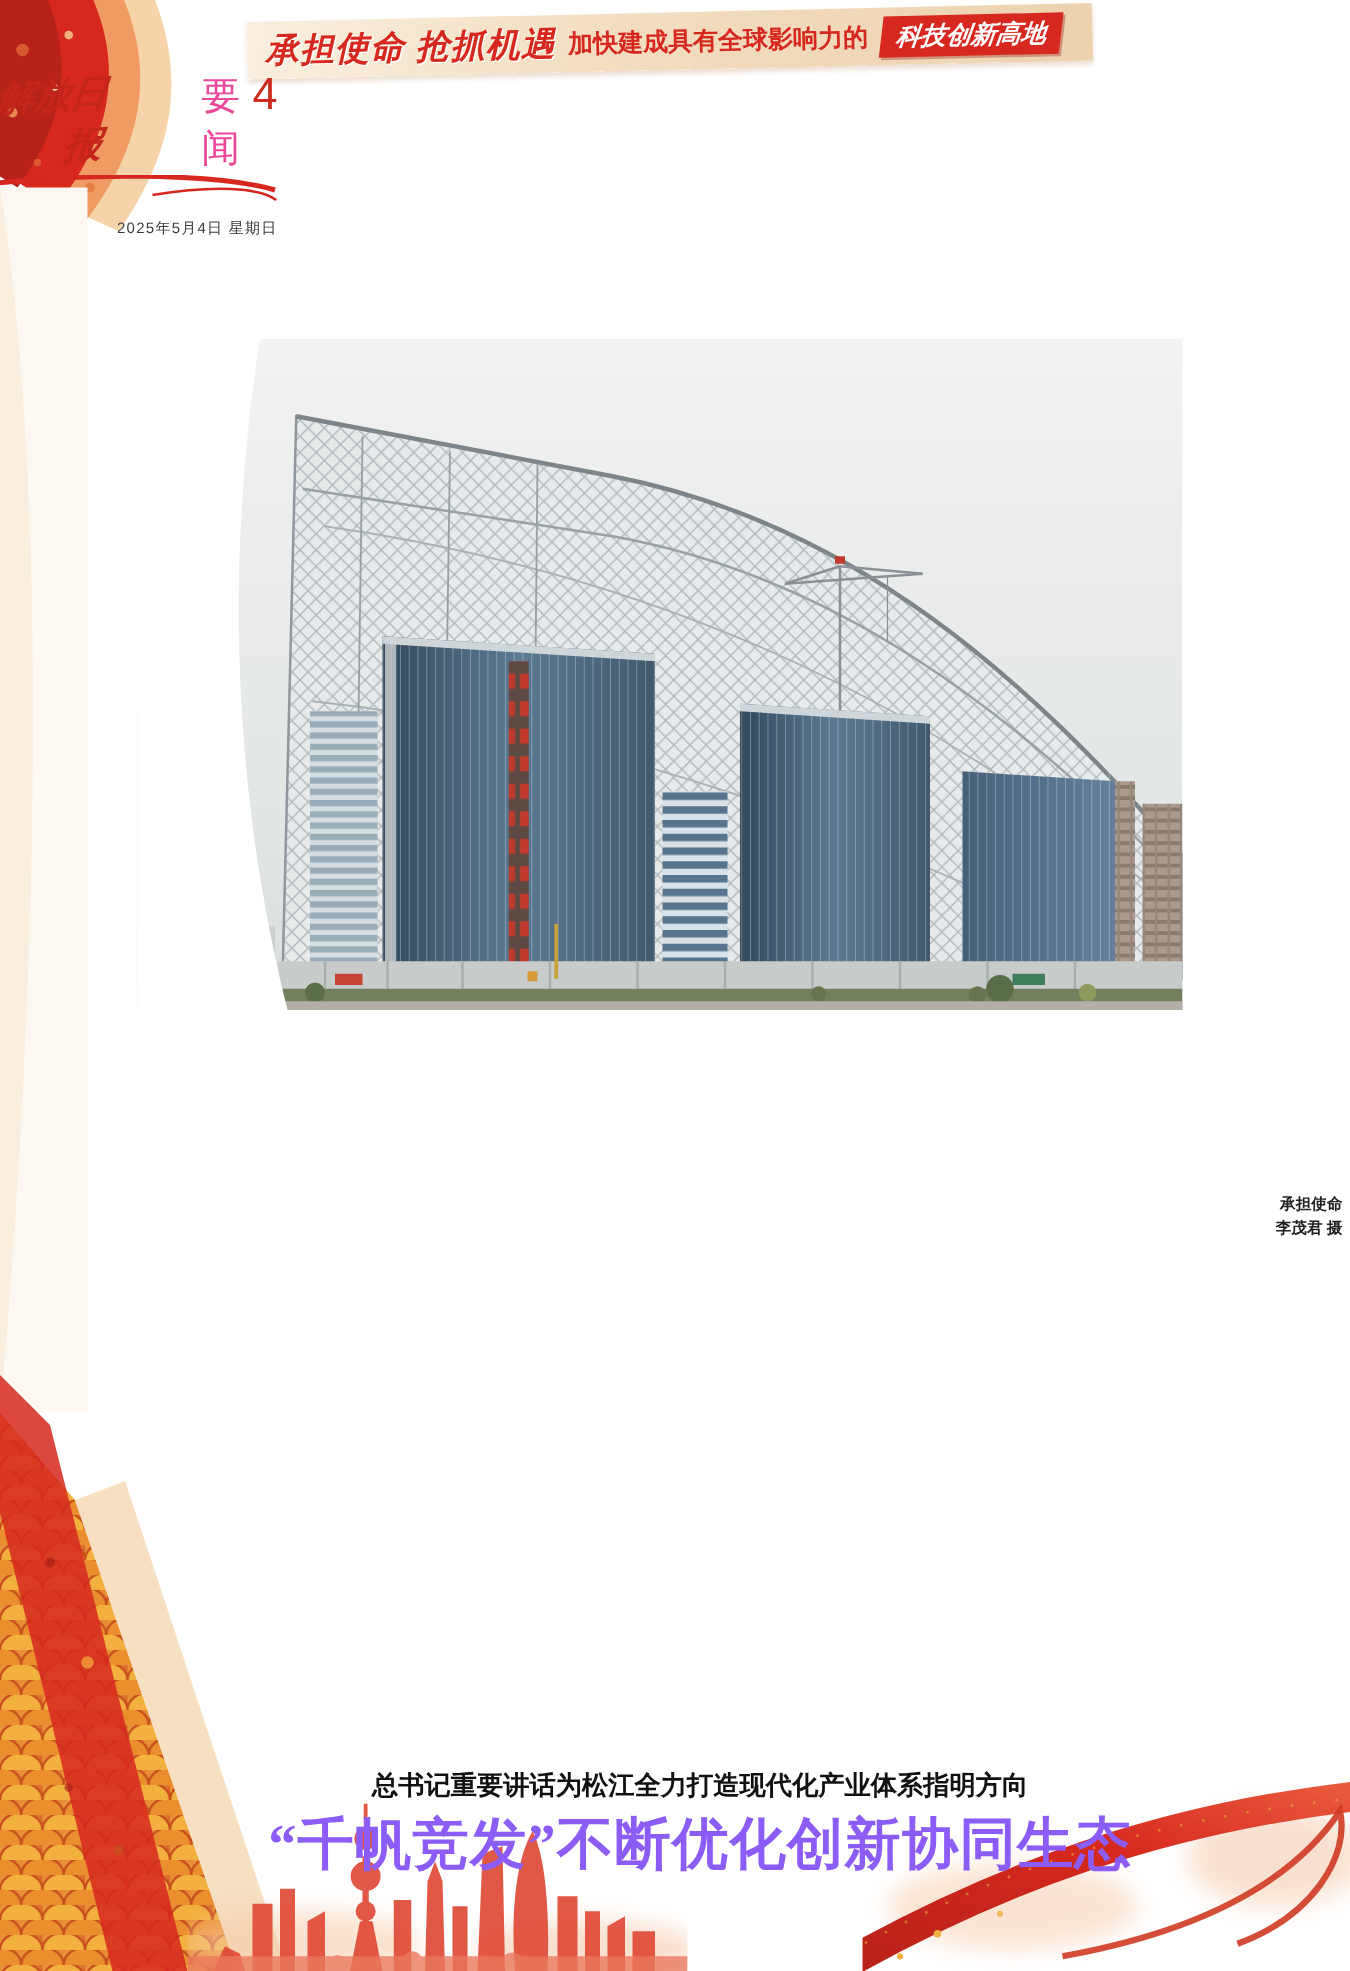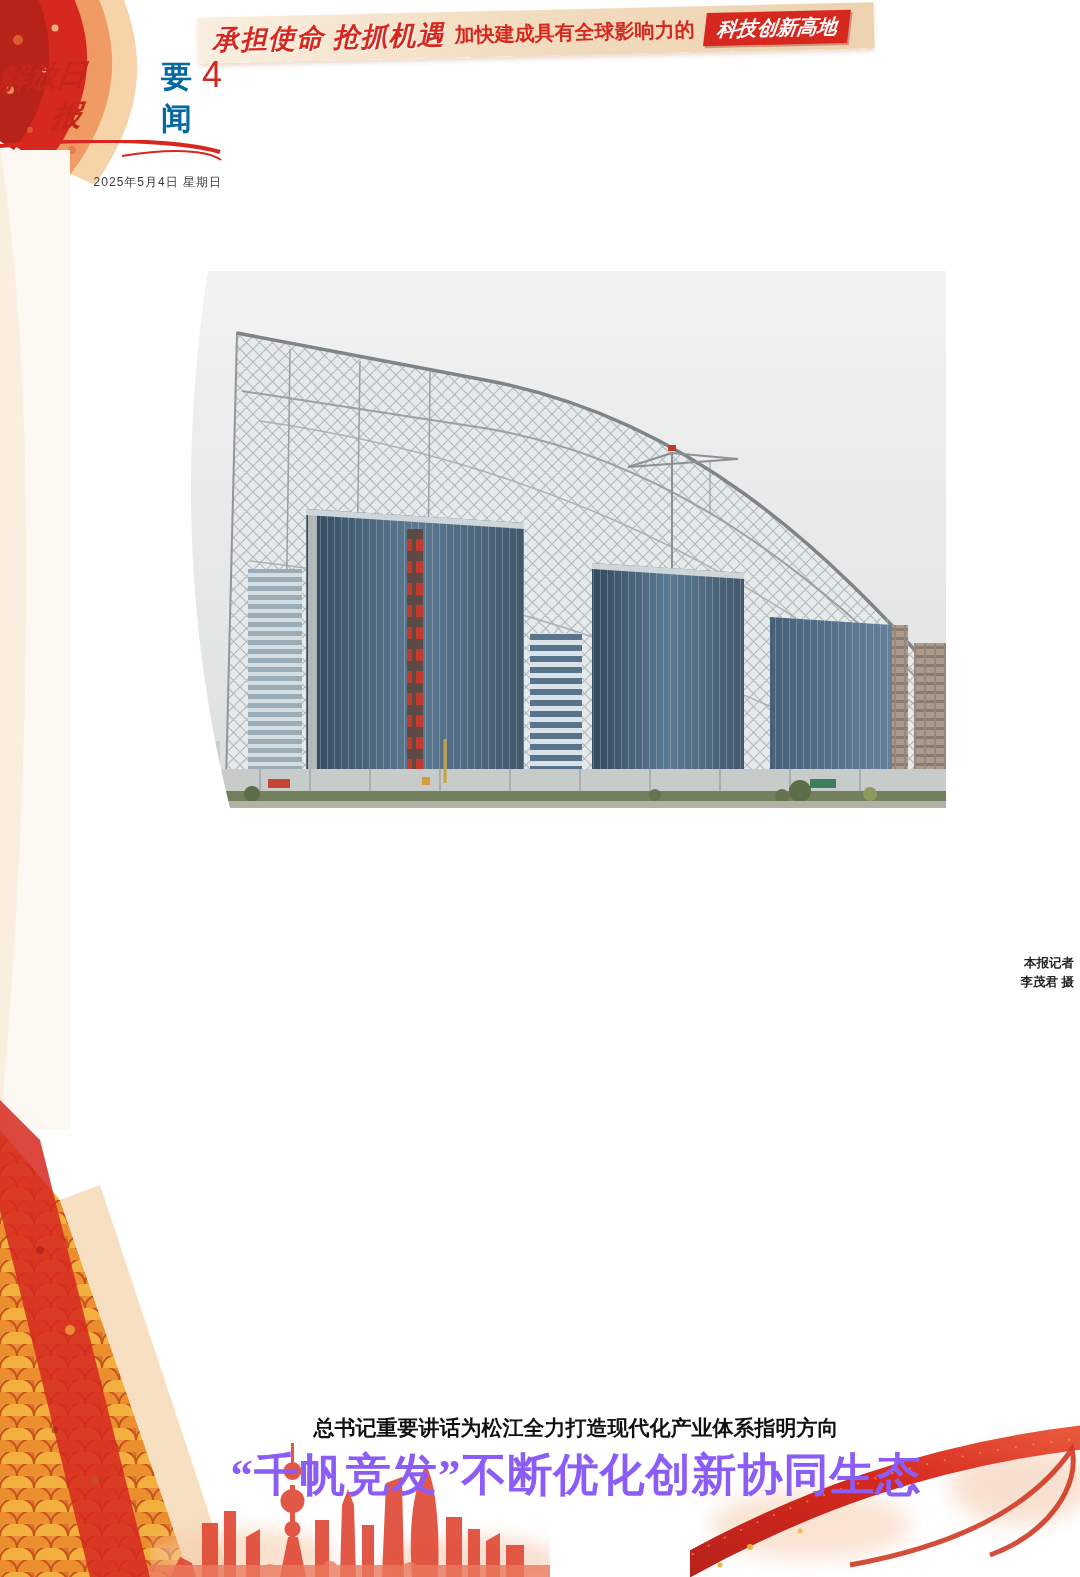--- a/index.html
+++ b/index.html
@@ -18,33 +18,33 @@
   .slogan-rest{font-family:"Liberation Sans","DejaVu Sans",sans-serif;font-weight:700;font-size:20px;
      color:#d6281e;white-space:nowrap;}
   .slogan-hl{font-family:"Liberation Sans","DejaVu Sans",sans-serif;font-weight:900;font-style:italic;
      font-size:20px;color:#fff;background:#d6281e;padding:3px 12px;transform:skewX(-8deg);white-space:nowrap;
      box-shadow:2px 2px 0 rgba(150,30,20,.35);}
 
   .masthead{position:absolute;right:18px;top:8px;width:240px;text-align:right;}
   .mast-row{display:flex;align-items:baseline;justify-content:flex-end;gap:8px;}
   .mast-logo{font-family:"Liberation Serif",serif;font-weight:700;font-style:italic;font-size:30px;
      color:#c5261b;transform:skewX(-10deg) rotate(-3deg);display:inline-block;letter-spacing:-1px;}
-  .mast-section{font-family:"Liberation Sans","DejaVu Sans",sans-serif;font-weight:700;font-size:31px;color:#0369a1;letter-spacing:2px;margin-left:46px;}
+  .mast-section{font-family:"Liberation Sans","DejaVu Sans",sans-serif;font-weight:400;font-size:31px;color:#ec4899;letter-spacing:2px;margin-left:46px;}
   .mast-page{font-family:"Liberation Sans","DejaVu Sans",sans-serif;font-weight:400;font-size:36px;color:#cf2a1e;}
   .mast-date{font-family:"Liberation Sans","DejaVu Sans",sans-serif;font-size:12px;color:#3a3a3a;margin-top:10px;letter-spacing:1px;}
 
   
   .photo{position:absolute;left:110px;top:88px;width:836px;height:537px;margin:0;}
   .photo-caption{position:absolute;left:950px;top:226px;width:124px;}
   .photo-caption p{margin:0;font-size:13px;line-height:15.5px;text-align:justify;font-style:italic;color:#2b2b2b;text-indent:2em;}
   .credit{margin-top:8px;text-align:right;font-family:"Liberation Sans","DejaVu Sans",sans-serif;
      font-weight:700;font-size:12.5px;line-height:19px;color:#222;}
 
   
-  .head-block{position:absolute;left:104px;top:648px;width:944px;text-align:center;}
+  .head-block{position:absolute;left:88px;top:648px;width:944px;text-align:center;}
   .kicker{font-family:"Liberation Sans","DejaVu Sans",sans-serif;font-weight:700;font-size:21px;color:#111;}
   .main-headline{margin:8px 0 0 0;font-size:45px;line-height:50px;font-weight:900;color:#8b5cf6;letter-spacing:1px;}
 
   
   .z0{z-index:0;} .z2{z-index:2;position:relative;}
 </style>
 </head>
 <body>
 
 <div class="page">
@@ -292,21 +292,21 @@
         <circle cx="760" cy="523" r="7" fill="#8f9a5e"></circle>
         <rect x="112" y="530" width="724" height="7" fill="#b4afa7"></rect>
       </g>
 
       <path d="M0,0 L98,0 C70,180 76,360 120,537 L0,537 Z" fill="#ffffff"></path>
     </svg>
   </figure>
 
   <aside class="photo-caption z2">
     <div class="credit">
-      <span>本报记者</span><br>
+      <span>承担使命</span><br>
       <span>李茂君 摄</span>
     </div>
   </aside>
 
   <div class="head-block z2">
     <div class="kicker">总书记重要讲话为松江全力打造现代化产业体系指明方向</div>
     <h1 class="main-headline">“千帆竞发”不断优化创新协同生态</h1>
   </div>
 
 </div>

